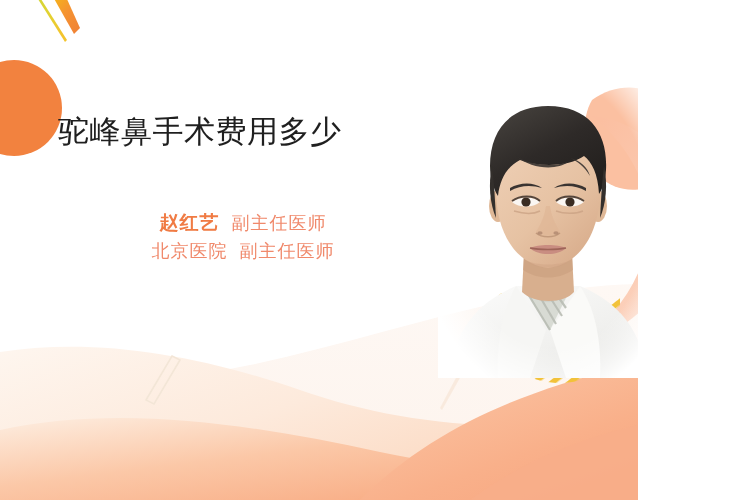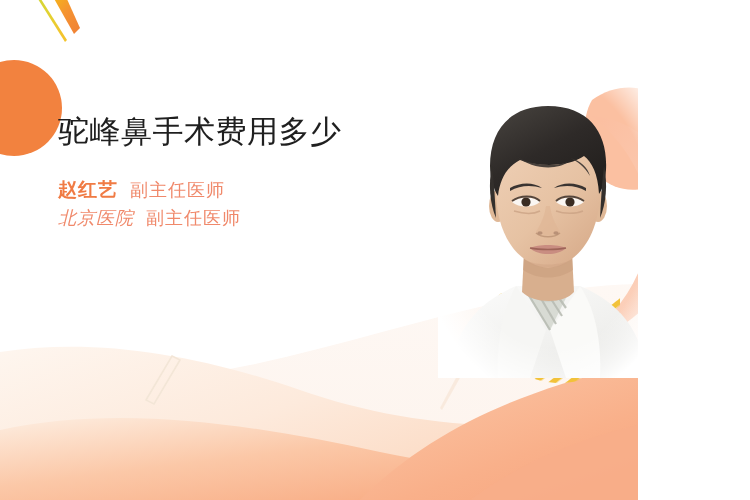--- a/index.html
+++ b/index.html
@@ -109,21 +109,22 @@
     font-size: 31px;
     line-height: 1.30;
     font-weight: 500;
     color: #1f1f1f;
     letter-spacing: 0.5px;
     margin: 0;
     width: 340px;
     word-break: break-all;
   }
   .byline {
-    margin-top: 23px;
+    margin-top: 56px;
+    text-align: center;
   }
   .byline-row {
     line-height: 1.55;
     white-space: nowrap;
   }
   .doc-name {
     font-size: 19px;
     font-weight: 700;
     color: #F07B44;
     letter-spacing: 1px;
@@ -133,21 +134,20 @@
     font-weight: 400;
     color: #F0896B;
     letter-spacing: 1px;
     margin-left: 12px;
   }
   .doc-hospital {
     font-size: 18px;
     font-weight: 400;
     color: #F0896B;
     letter-spacing: 1px;
-    font-style: italic;
   }
   .doc-dept {
     font-size: 18px;
     font-weight: 400;
     color: #F0896B;
     letter-spacing: 1px;
     margin-left: 12px;
   }
 </style>
 </head>

